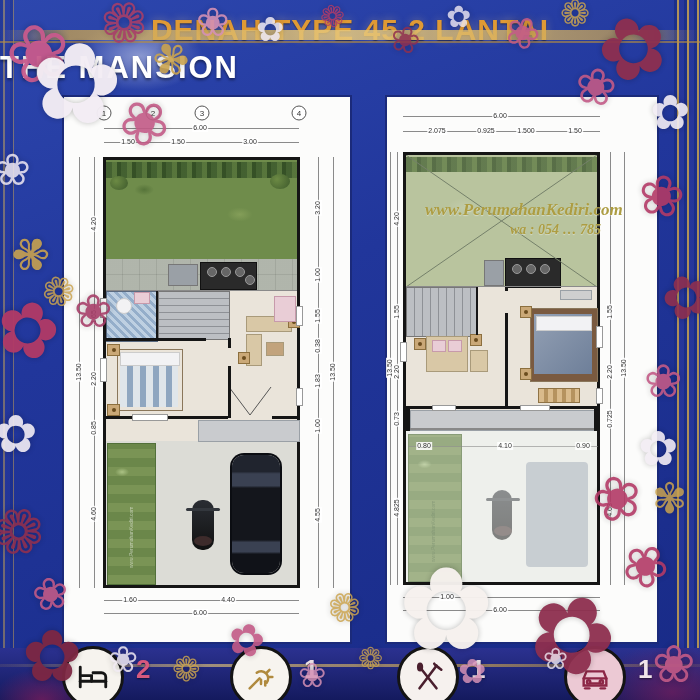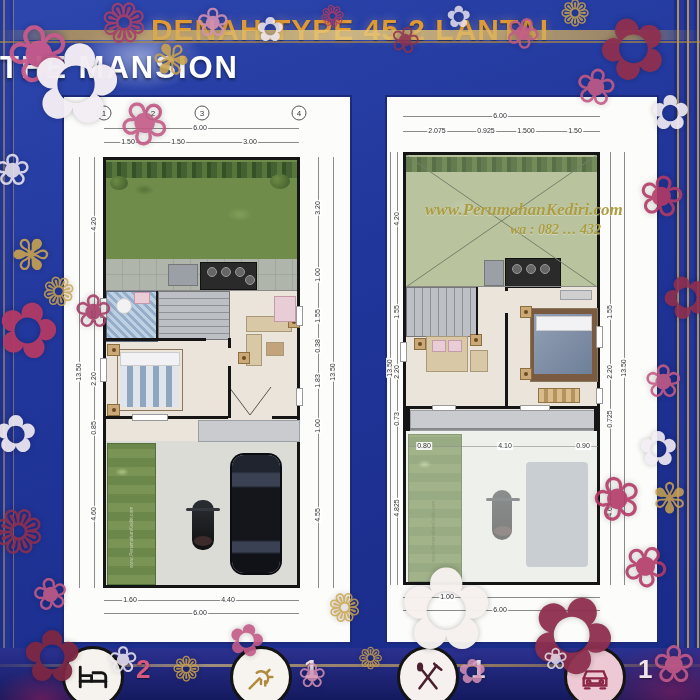--- a/index.html
+++ b/index.html
@@ -203,21 +203,21 @@
   <span class="chip" style="left:200px;top:613px">6.00</span>
 
   <div class="pbox" style="left:403px;top:152px;width:197px;height:433px"></div>
   <div class="zone voidz" style="left:406px;top:155px;width:191px;height:132px"></div>
   <div class="zone hedge" style="left:406px;top:157px;width:191px;height:15px;opacity:.7"></div>
   <svg class="planline" style="left:406px;top:155px" width="191" height="132">
     <line x1="0" y1="0" x2="191" y2="132" stroke="#75806a" stroke-width="1"></line>
     <line x1="191" y1="0" x2="0" y2="132" stroke="#75806a" stroke-width="1"></line>
   </svg>
   <div class="wm1" style="left:425px;top:200px;font-size:17px;z-index:9">www.PerumahanKediri.com</div>
-  <div class="wm1" style="left:510px;top:222px;font-size:14px;z-index:9">wa : 082 … 432</div>
+  <div class="wm1" style="left:510px;top:222px;font-size:14px;z-index:9">wa : 054 … 785</div>
   <div class="zone sink" style="left:484px;top:260px;width:18px;height:24px"></div>
   <div class="zone stove" style="left:505px;top:258px;width:54px;height:28px">
       <i style="left:6px;top:5px"></i>
       <i style="left:20px;top:5px"></i>
       <i style="left:34px;top:5px"></i>
     </div>
   <div class="zone stairs2" style="left:406px;top:287px;width:70px;height:48px"></div>
 
   <div class="wall" style="left:476px;top:287px;width:2px;height:48px"></div>
   <div class="wall" style="left:505px;top:287px;width:3px;height:4px"></div>

